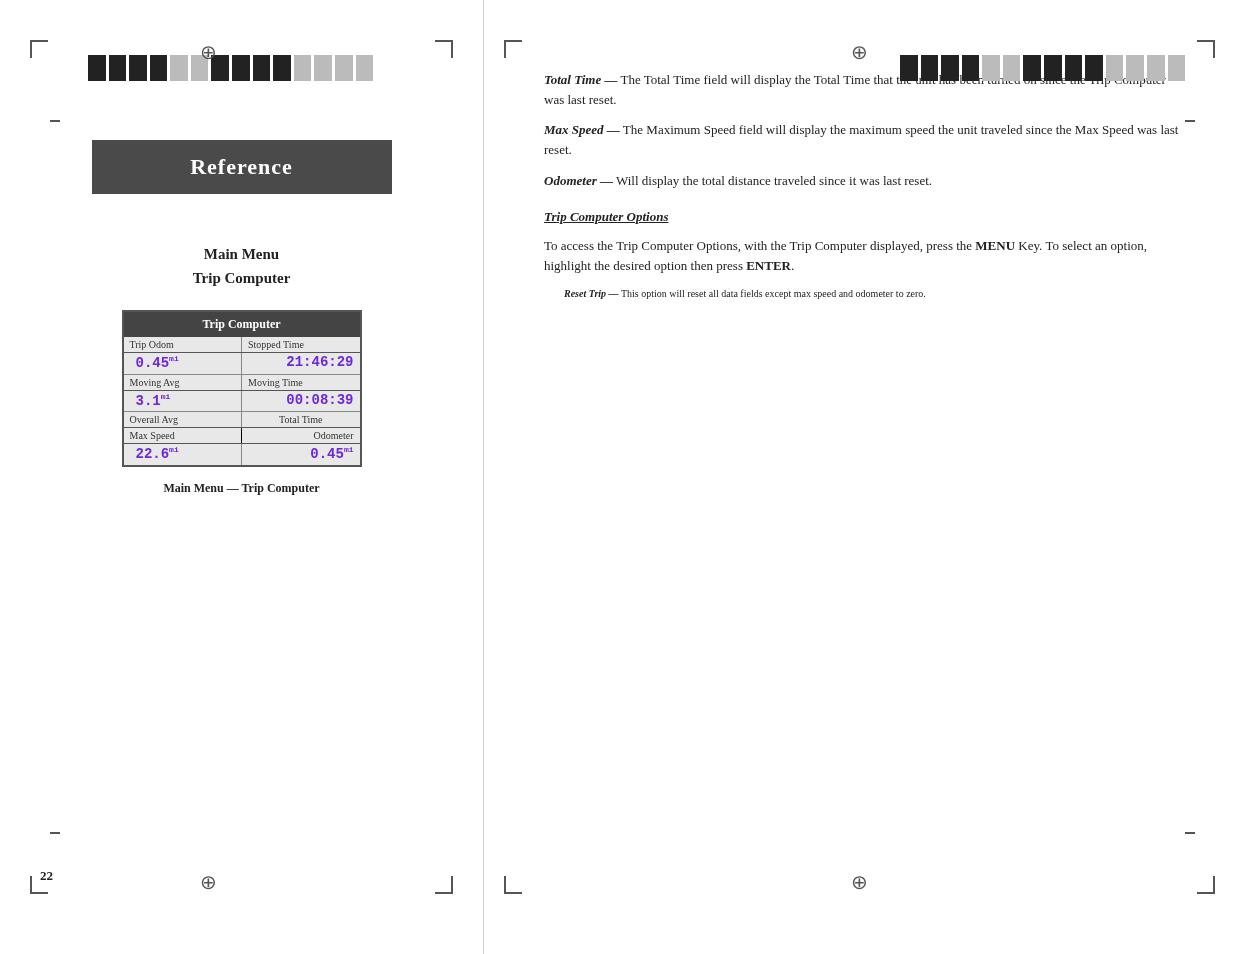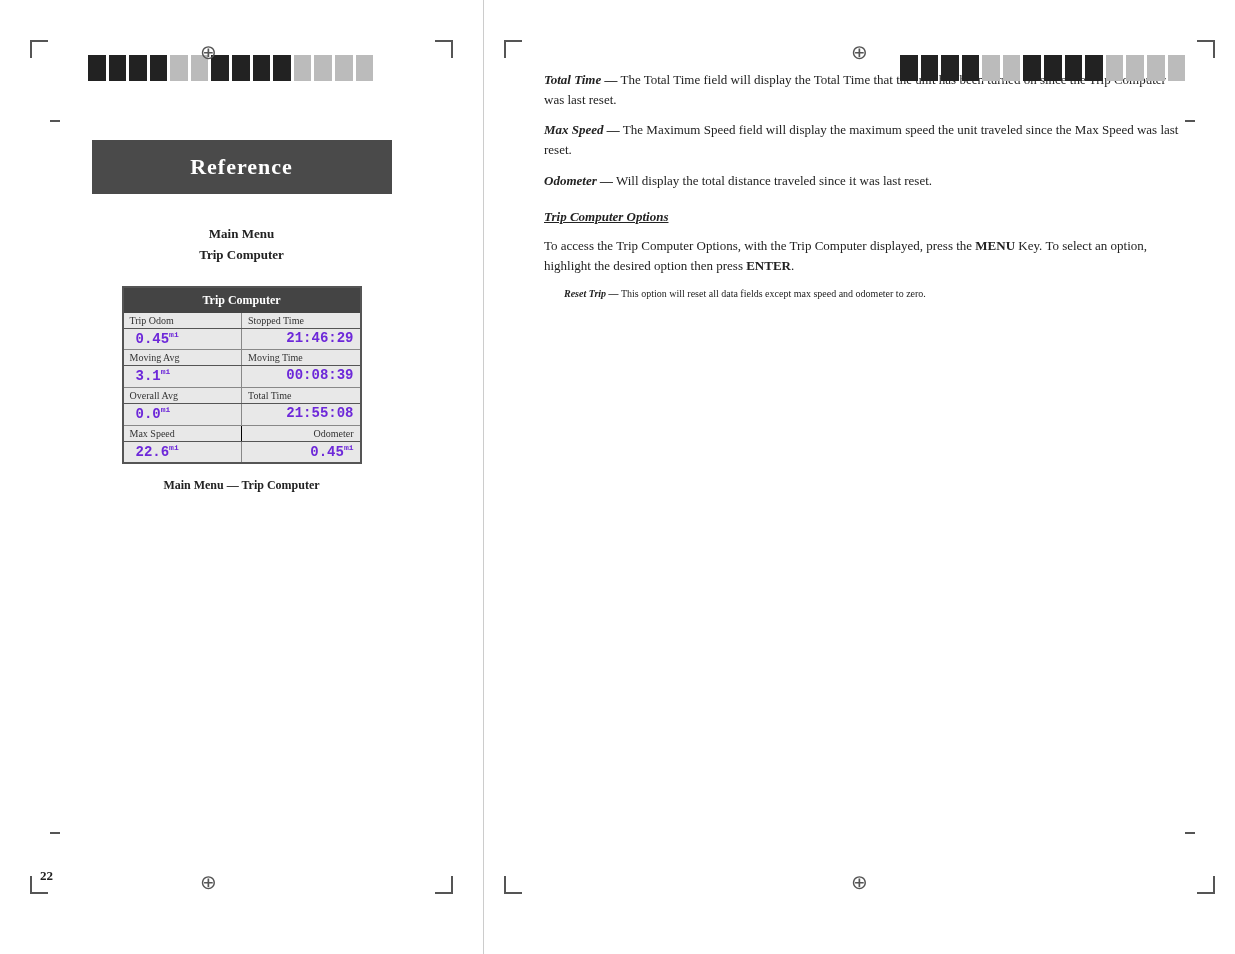--- a/index.html
+++ b/index.html
@@ -71,22 +71,22 @@
       text-align: center;
       margin-top: 140px;
       font-size: 22px;
       font-weight: bold;
       letter-spacing: 1px;
     }
 
     
     .section-heading {
       text-align: center;
-      margin-top: 30px;
-      font-size: 13px;
+      margin-top: 48px;
+      font-size: 15px;
       font-weight: bold;
       line-height: 1.6;
     }
 
     
     .trip-computer-box {
       margin-top: 20px;
       border: 2px solid #555;
       width: 240px;
       background: #e8e8e8;
@@ -327,27 +327,23 @@
         <div class="tc-label" style="border-left:1px solid #888;">Moving Time</div>
       </div>
 
       <div class="tc-value-row">
         <div class="tc-val">3.1<span style="font-size:8px;vertical-align:super;">mi</span></div>
         <div class="tc-val">00:08:39</div>
       </div>
 
       <div class="tc-label-row">
         <div class="tc-label">Overall Avg</div>
-        <div class="tc-label" style="border-left:1px solid #888;">Total Time</div>
-      </div>
-
-      <div class="tc-value-row">
-        <div class="tc-val">0.0<span style="font-size:8px;vertical-align:super;">mi</span></div>
-        <div class="tc-val">21:55:08</div>
-      </div>
+        <div class="tc-label" style="border-left:1px solid #888;text-align:center;">Total Time</div>
+      </div>
+
 
       <div class="tc-label-row">
         <div class="tc-label">Max Speed</div>
         <div class="tc-label" style="border-left:1px solid #000000;text-align:right;">Odometer</div>
       </div>
 
       <div class="tc-value-row" style="border-bottom:none;">
         <div class="tc-val">22.6<span style="font-size:8px;vertical-align:super;">mi</span></div>
         <div class="tc-val">0.45<span style="font-size:8px;vertical-align:super;">mi</span></div>
       </div>

